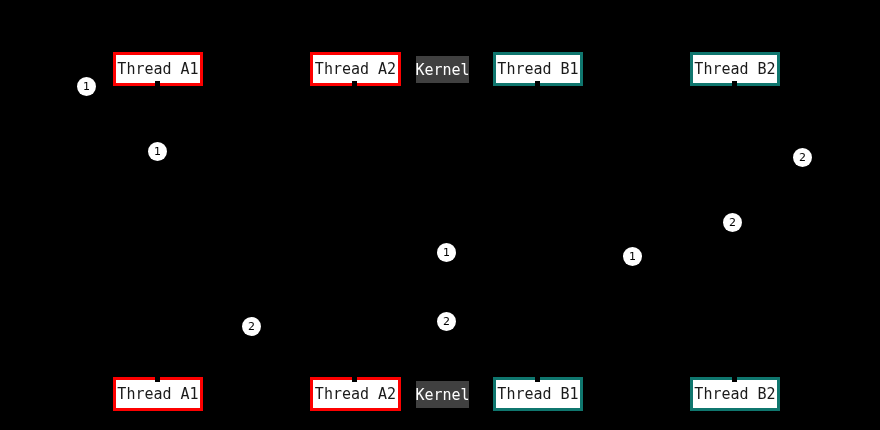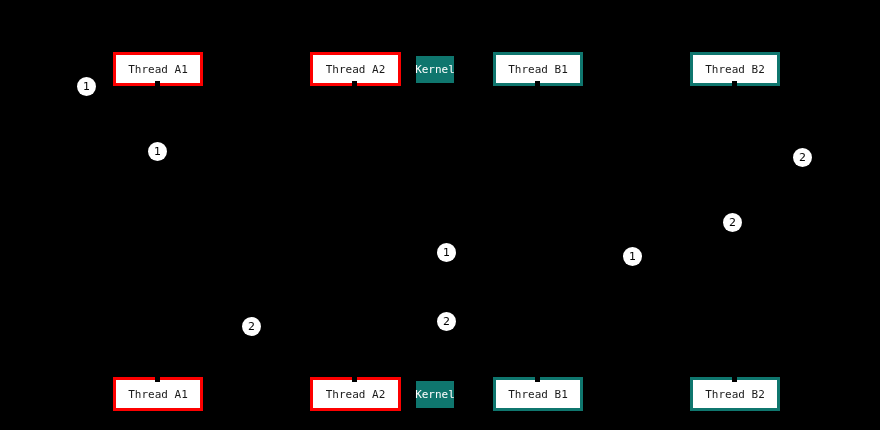--- a/index.html
+++ b/index.html
@@ -4,26 +4,26 @@
 <style>
   html,body{margin:0;padding:0;background:#000;}
   .canvas{
     position:relative;width:880px;height:430px;background:#000000;
     font-family:"DejaVu Sans Mono","Liberation Mono",monospace;
     overflow:hidden;
   }
   .pbox{
     position:absolute;box-sizing:border-box;height:34px;width:90px;
     background:#ffffff;display:flex;align-items:center;justify-content:center;
-    font-size:11px;color:#1a1a1a;letter-spacing:0px;white-space:nowrap;
+    font-size:15px;color:#1a1a1a;letter-spacing:0px;white-space:nowrap;
   }
   .pbox.red{border:3px solid #fd0000;}
   .pbox.blue{border:3px solid #0f766e;}
   .pbox.kernel{
-    background:#0f766e;border:none;height:27px;width:38px;color:#ffffff;
+    background:#404040;border:none;height:27px;width:53px;color:#ffffff;
   }
   .lifeline{
     position:absolute;width:2px;background:#000000;
   }
   .tick{
     position:absolute;width:5px;height:10px;background:#000000;
   }
   .marker{
     position:absolute;width:19px;height:19px;border-radius:50%;
     background:#ffffff;color:#000000;font-size:11px;line-height:19px;

